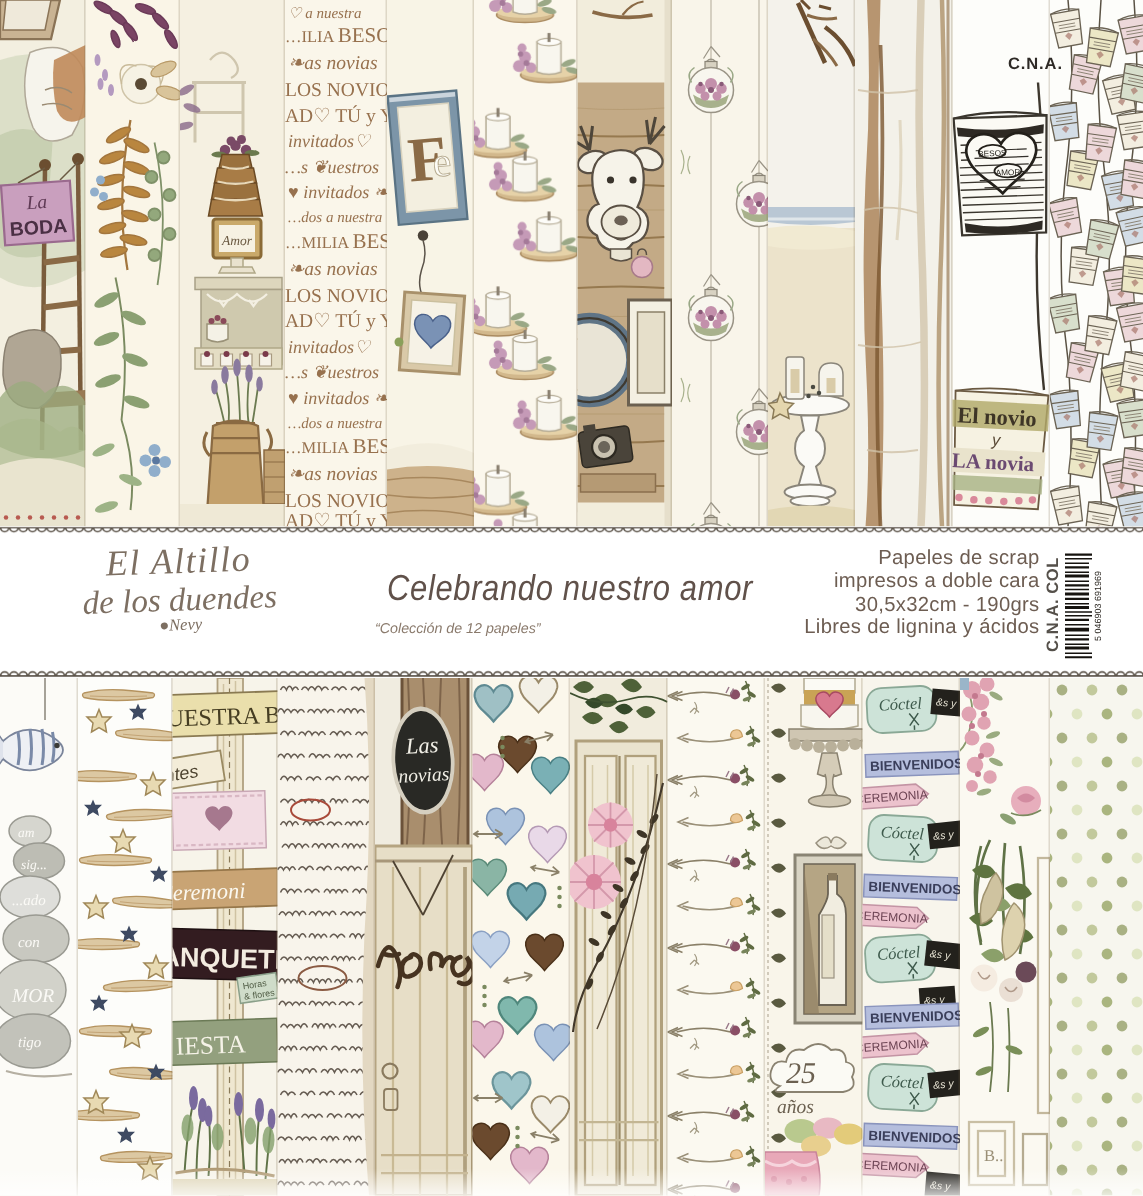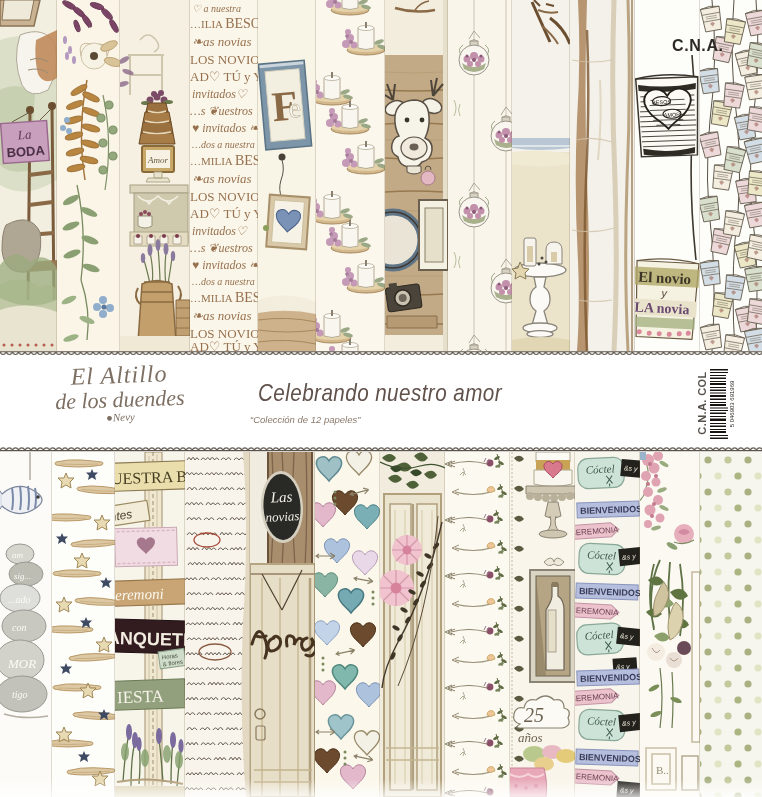--- a/index.html
+++ b/index.html
@@ -554,21 +554,21 @@
 <use href="#tincan" x="48" y="172" fill="#ece7c6" transform="rotate(8 56 182)"></use>
 <use href="#tincan" x="46" y="204" fill="#edd8da" transform="rotate(-10 54 214)"></use>
 <use href="#tincan" x="48" y="236" fill="#f3eee0" transform="rotate(12 56 246)"></use>
 <use href="#tincan" x="46" y="268" fill="#d8dfcc" transform="rotate(-8 54 278)"></use>
 <use href="#tincan" x="48" y="300" fill="#edd8da" transform="rotate(10 56 310)"></use>
 <use href="#tincan" x="46" y="330" fill="#d3dde6" transform="rotate(-10 54 340)"></use>
 </g>
 </svg>
 </div>
 
-<div style="position:absolute;left:672px;top:37px;font-size:16px;font-weight:bold;color:#2e2a26;letter-spacing:0.6px;">C.N.A.</div>
+<div style="position:absolute;left:672px;top:37px;font-size:11px;font-weight:bold;color:#2e2a26;letter-spacing:0.6px;">C.N.A.</div>
 
 <div id="midband" style="position:absolute;left:0;top:351px;width:762px;height:101px;background:#ffffff;">
 
 <svg style="position:absolute;left:0;top:0" width="762" height="7">
 <defs>
           <pattern id="scal1" width="6.2" height="7" patternUnits="userSpaceOnUse">
 <path d="M0,0.8 L6.2,0.8 M0.4,0.8 a2.7,2.7 0 0,0 5.4,0" stroke="#5c544a" stroke-width="1.1" fill="none"></path>
 </pattern>
         </defs>
 <rect width="762" height="7" fill="url(#scal1)"></rect>
@@ -586,20 +586,21 @@
 <div style="position:absolute;left:40px;top:12px;width:160px;height:80px;color:#7d6f62;font-family:'Liberation Serif',serif;font-style:italic;text-align:center;transform:rotate(-2deg);">
 <div style="font-size:24px;line-height:24px;letter-spacing:1px;">El Altillo</div>
 <div style="font-size:22px;line-height:25px;">de los duendes</div>
 <div style="font-size:11px;line-height:11px;">●Nevy</div>
 </div>
 
 <div style="position:absolute;left:200px;top:28px;width:360px;text-align:center;color:#60514a;font-family:'Liberation Sans',sans-serif;font-style:italic;font-size:24px;letter-spacing:0.5px;white-space:nowrap;transform:scaleX(0.86);transform-origin:50% 50%;">Celebrando nuestro amor</div>
 
 <div style="position:absolute;left:250px;top:63px;width:260px;text-align:left;color:#8a7a6c;font-style:italic;font-size:9.5px;">“Colección de 12 papeles”</div>
 
+<div style="position:absolute;left:437px;top:13px;width:256px;text-align:right;color:#6d5d52;font-size:13.5px;line-height:15.4px;letter-spacing:0.2px;">Papeles de scrap<br>impresos a doble cara<br>30,5x32cm - 190grs<br>Libres de lignina y ácidos</div>
 
 <div style="position:absolute;left:696px;top:86px;width:68px;height:13px;color:#55504a;font-size:11px;font-weight:bold;letter-spacing:0.4px;transform:rotate(-90deg);transform-origin:0 0;text-align:center;">C.N.A. COL</div>
 
 <svg style="position:absolute;left:708px;top:14px" width="26" height="74">
 <g transform="rotate(-90 13 37)">
 <g transform="translate(-24,26)" fill="#16130f">
 <rect x="0" y="0" width="1.5" height="18"></rect>
             <rect x="3" y="0" width="1" height="18"></rect>
             <rect x="6" y="0" width="2" height="16"></rect>
             <rect x="9" y="0" width="1" height="16"></rect>

